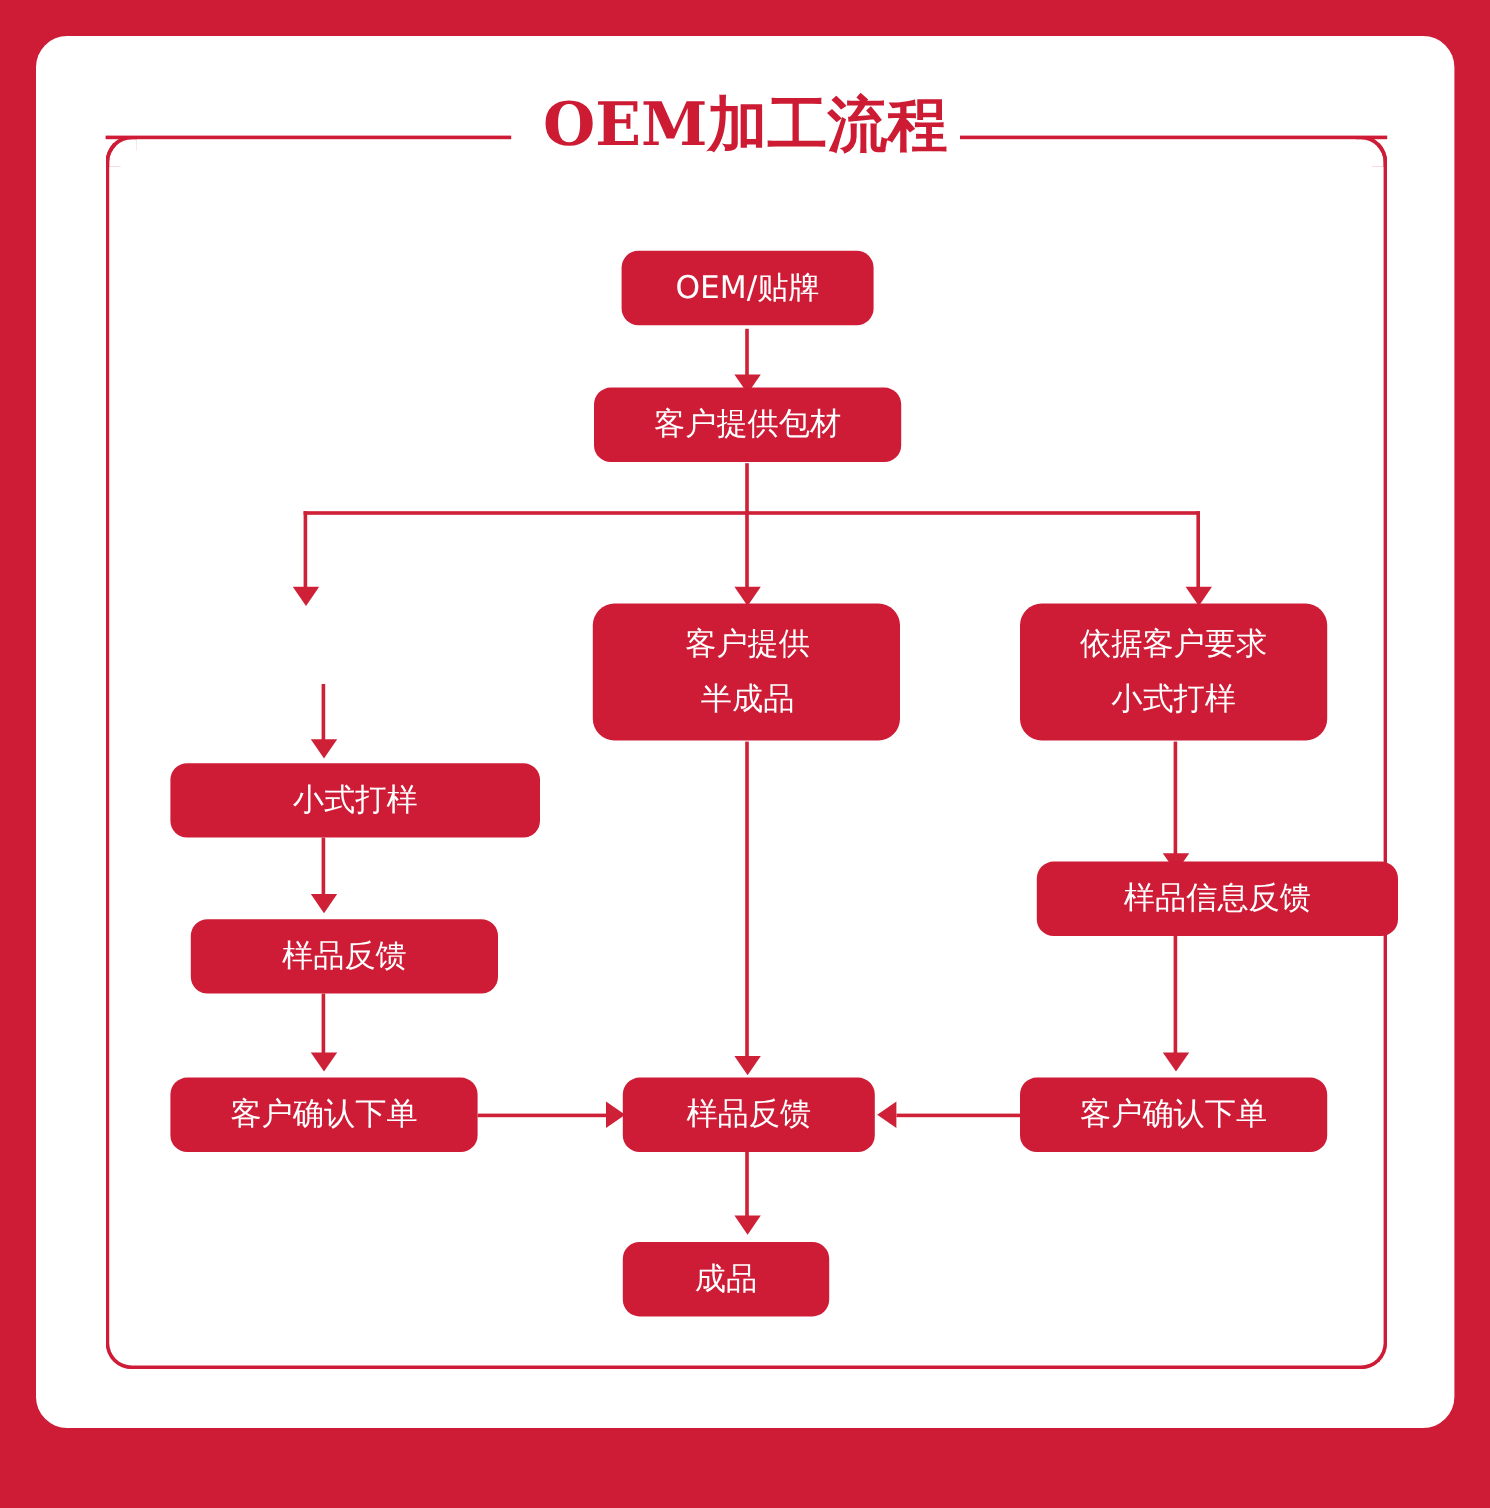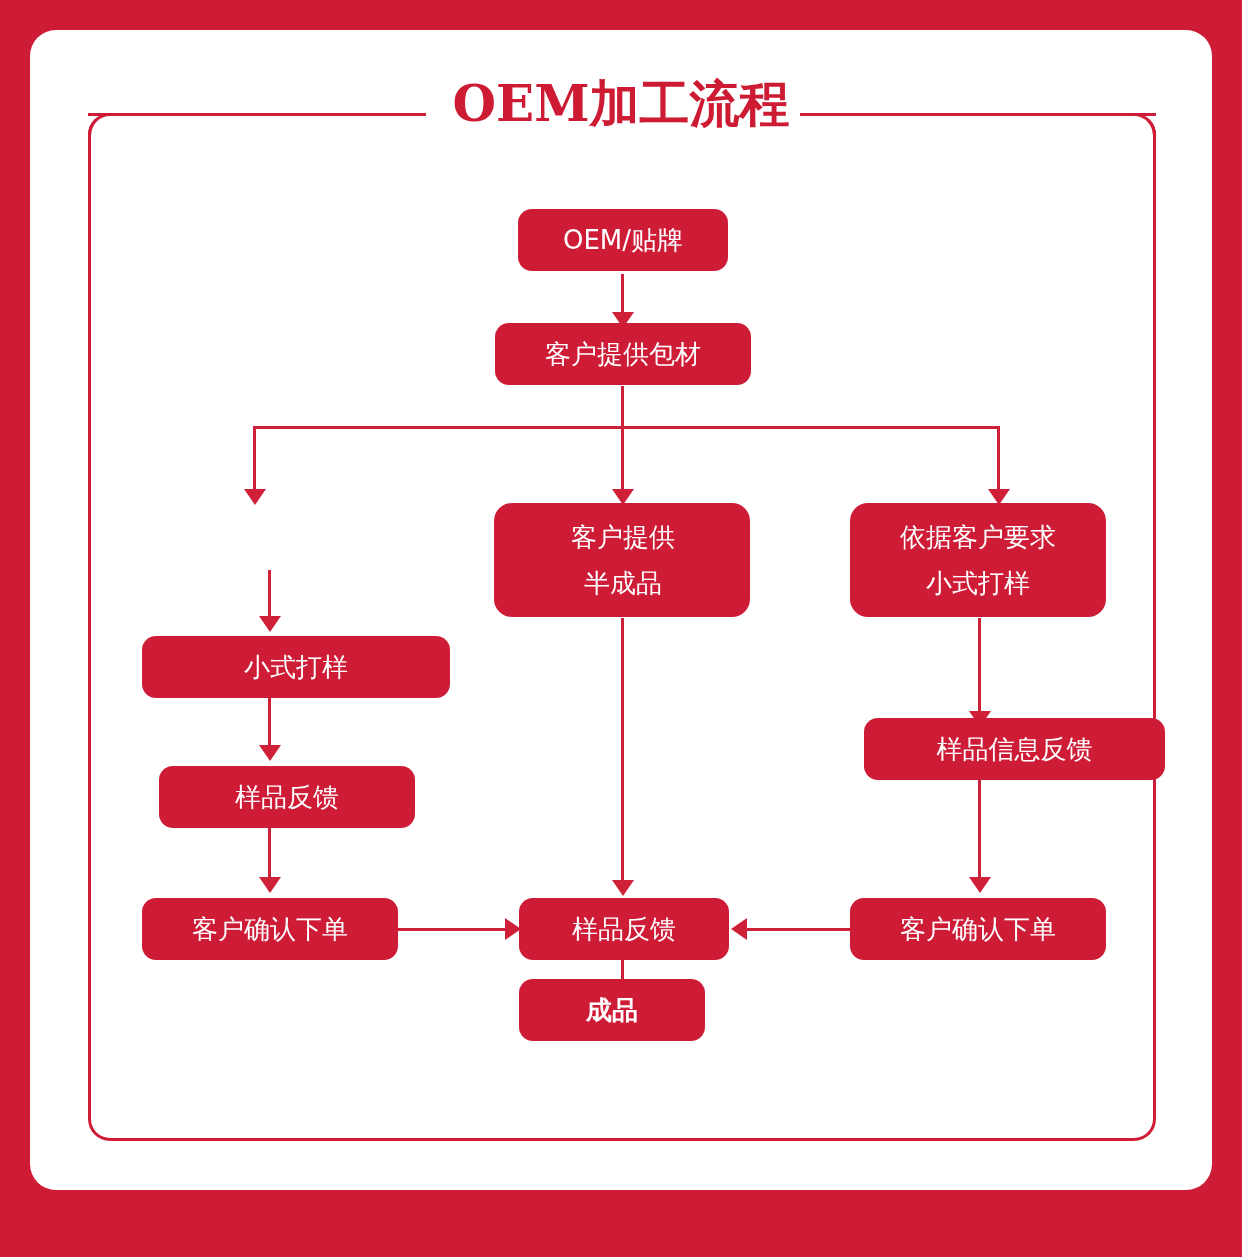--- a/index.html
+++ b/index.html
@@ -218,15 +218,15 @@
   <div class="node" style="left:159px; top:766px; width:256px; height:62px;">样品反馈</div>
 
   <div class="node" style="left:844px; top:718px; width:301px; height:62px;margin-left:20px;">样品信息反馈</div>
 
   <div class="node" style="left:142px; top:898px; width:256px; height:62px;">客户确认下单</div>
 
   <div class="node" style="left:519px; top:898px; width:210px; height:62px;">样品反馈</div>
 
   <div class="node" style="left:850px; top:898px; width:256px; height:62px;">客户确认下单</div>
 
-  <div class="node" style="left:519px; top:979px; width:186px; height:62px;font-weight:bold;">成品</div>
+  <div class="node" style="left:519px; top:1035px; width:172px; height:62px;">成品</div>
 
 </div>
 
 </body></html>

